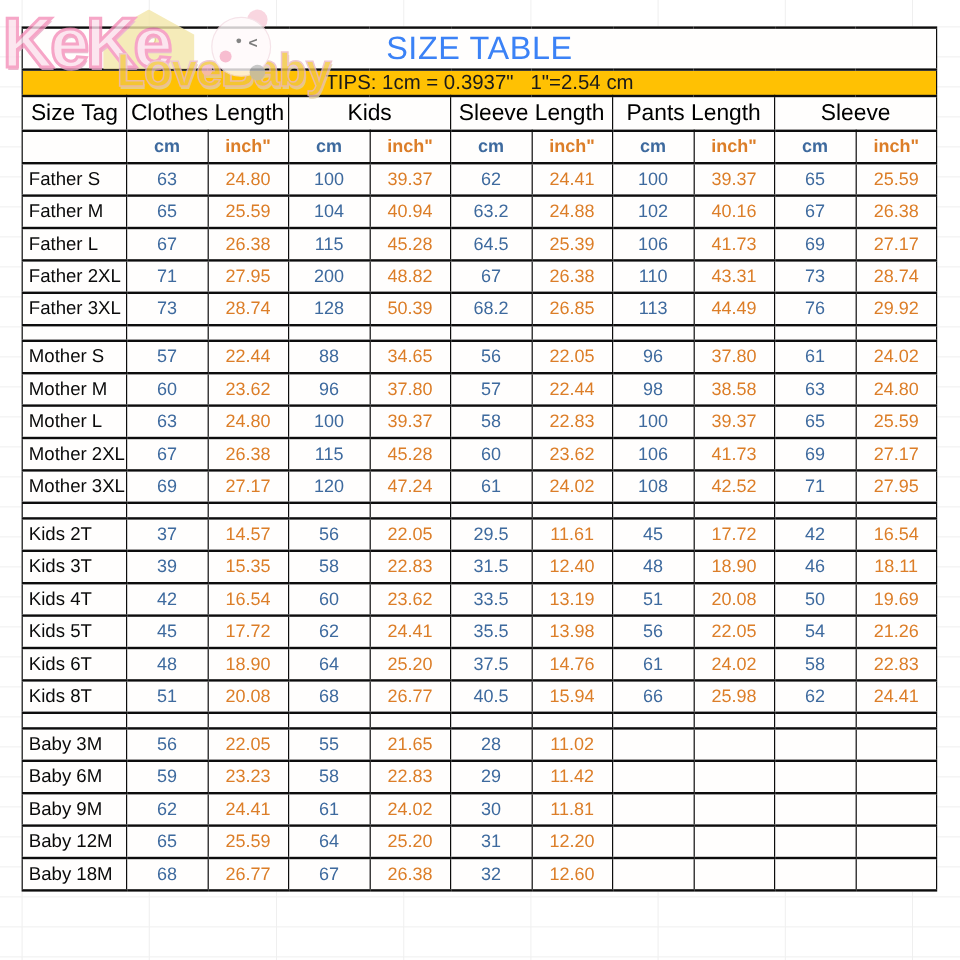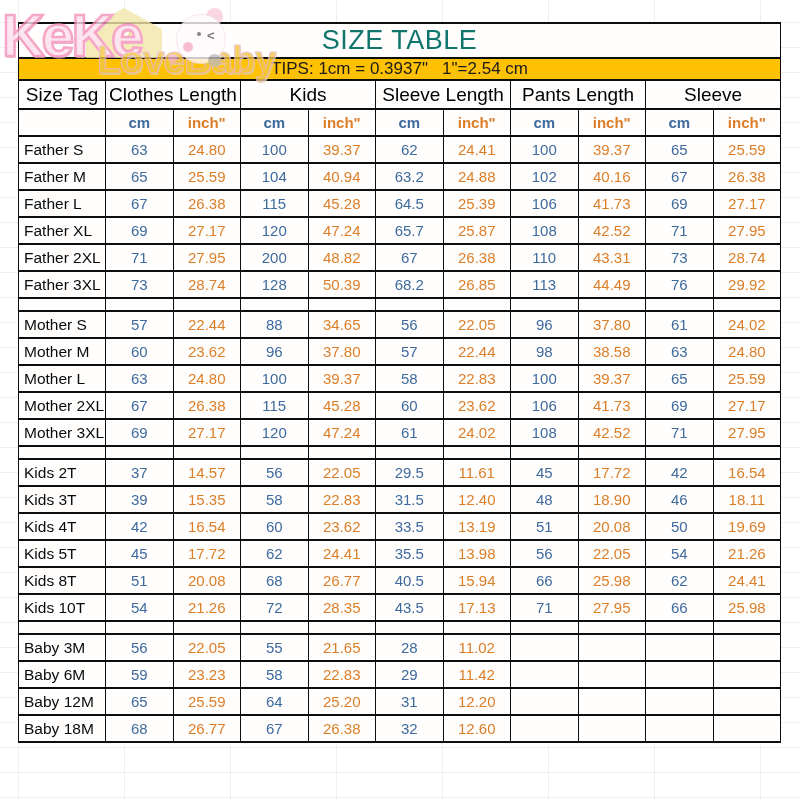--- a/index.html
+++ b/index.html
@@ -32,21 +32,21 @@
     border-bottom-width: 2px;
     padding: 0;
     background: #fffefd;
     overflow: hidden;
     white-space: nowrap;
   }
   td.title-cell {
     height: 33px;
     text-align: center;
     font-size: 27px;
-    color: #0f766e;
+    color: #3b82f6;
     letter-spacing: 0.5px;
   }
   td.tips-cell {
     height: 20px;
     background: var(--tips-bg, #ffc103);
     text-align: center;
     font-size: 17px;
     color: #1a1a1a;
     white-space: pre;
   }
@@ -232,33 +232,20 @@
         <td class="val cm">115</td>
         <td class="val inch">45.28</td>
         <td class="val cm">64.5</td>
         <td class="val inch">25.39</td>
         <td class="val cm">106</td>
         <td class="val inch">41.73</td>
         <td class="val cm">69</td>
         <td class="val inch">27.17</td>
       </tr>
       <tr>
-        <td class="row-label">Father XL</td>
-        <td class="val cm">69</td>
-        <td class="val inch">27.17</td>
-        <td class="val cm">120</td>
-        <td class="val inch">47.24</td>
-        <td class="val cm">65.7</td>
-        <td class="val inch">25.87</td>
-        <td class="val cm">108</td>
-        <td class="val inch">42.52</td>
-        <td class="val cm">71</td>
-        <td class="val inch">27.95</td>
-      </tr>
-      <tr>
         <td class="row-label">Father 2XL</td>
         <td class="val cm">71</td>
         <td class="val inch">27.95</td>
         <td class="val cm">200</td>
         <td class="val inch">48.82</td>
         <td class="val cm">67</td>
         <td class="val inch">26.38</td>
         <td class="val cm">110</td>
         <td class="val inch">43.31</td>
         <td class="val cm">73</td>
@@ -414,45 +401,45 @@
         <td class="val cm">62</td>
         <td class="val inch">24.41</td>
         <td class="val cm">35.5</td>
         <td class="val inch">13.98</td>
         <td class="val cm">56</td>
         <td class="val inch">22.05</td>
         <td class="val cm">54</td>
         <td class="val inch">21.26</td>
       </tr>
       <tr>
+        <td class="row-label">Kids 6T</td>
+        <td class="val cm">48</td>
+        <td class="val inch">18.90</td>
+        <td class="val cm">64</td>
+        <td class="val inch">25.20</td>
+        <td class="val cm">37.5</td>
+        <td class="val inch">14.76</td>
+        <td class="val cm">61</td>
+        <td class="val inch">24.02</td>
+        <td class="val cm">58</td>
+        <td class="val inch">22.83</td>
+      </tr>
+      <tr>
         <td class="row-label">Kids 8T</td>
         <td class="val cm">51</td>
         <td class="val inch">20.08</td>
         <td class="val cm">68</td>
         <td class="val inch">26.77</td>
         <td class="val cm">40.5</td>
         <td class="val inch">15.94</td>
         <td class="val cm">66</td>
         <td class="val inch">25.98</td>
         <td class="val cm">62</td>
         <td class="val inch">24.41</td>
       </tr>
-      <tr>
-        <td class="row-label">Kids 10T</td>
-        <td class="val cm">54</td>
-        <td class="val inch">21.26</td>
-        <td class="val cm">72</td>
-        <td class="val inch">28.35</td>
-        <td class="val cm">43.5</td>
-        <td class="val inch">17.13</td>
-        <td class="val cm">71</td>
-        <td class="val inch">27.95</td>
-        <td class="val cm">66</td>
-        <td class="val inch">25.98</td>
-      </tr>
       <tr class="sep">
         <td></td>
         <td></td>
         <td></td>
         <td></td>
         <td></td>
         <td></td>
         <td></td>
         <td></td>
         <td></td>
@@ -473,20 +460,33 @@
         <td class="val inch"></td>
       </tr>
       <tr>
         <td class="row-label">Baby 6M</td>
         <td class="val cm">59</td>
         <td class="val inch">23.23</td>
         <td class="val cm">58</td>
         <td class="val inch">22.83</td>
         <td class="val cm">29</td>
         <td class="val inch">11.42</td>
+        <td class="val cm"></td>
+        <td class="val inch"></td>
+        <td class="val cm"></td>
+        <td class="val inch"></td>
+      </tr>
+      <tr>
+        <td class="row-label">Baby 9M</td>
+        <td class="val cm">62</td>
+        <td class="val inch">24.41</td>
+        <td class="val cm">61</td>
+        <td class="val inch">24.02</td>
+        <td class="val cm">30</td>
+        <td class="val inch">11.81</td>
         <td class="val cm"></td>
         <td class="val inch"></td>
         <td class="val cm"></td>
         <td class="val inch"></td>
       </tr>
       <tr>
         <td class="row-label">Baby 12M</td>
         <td class="val cm">65</td>
         <td class="val inch">25.59</td>
         <td class="val cm">64</td>

